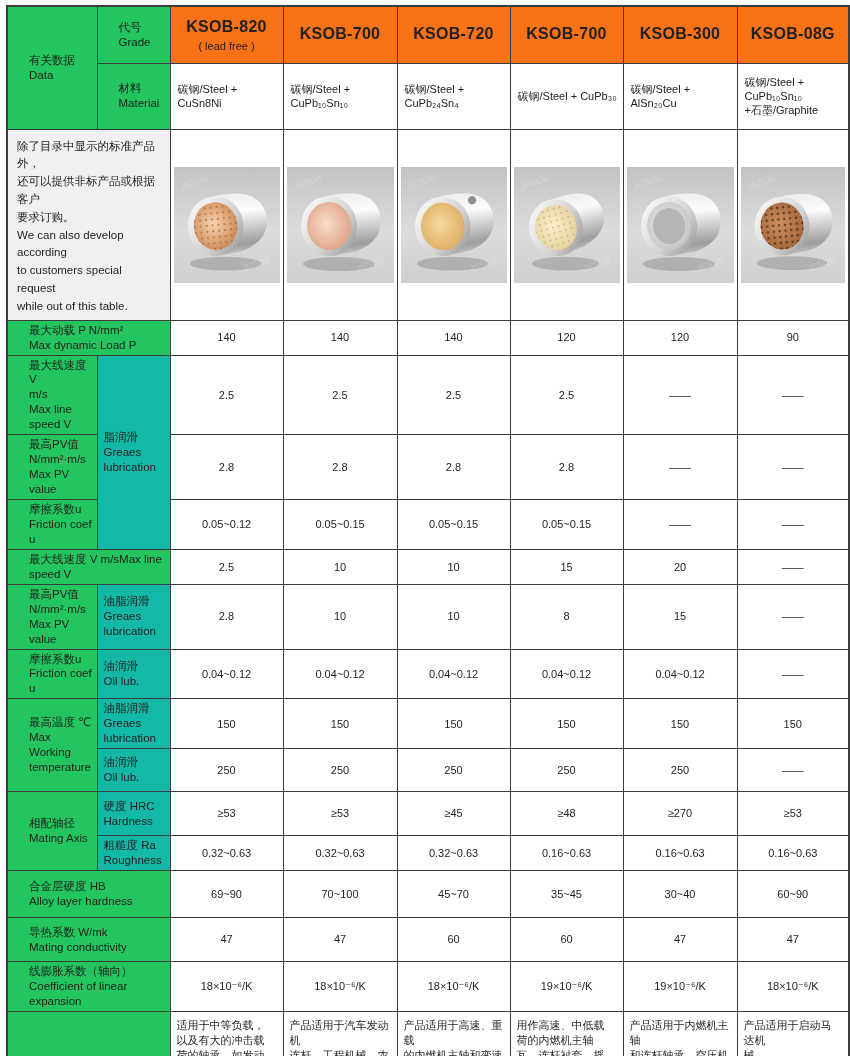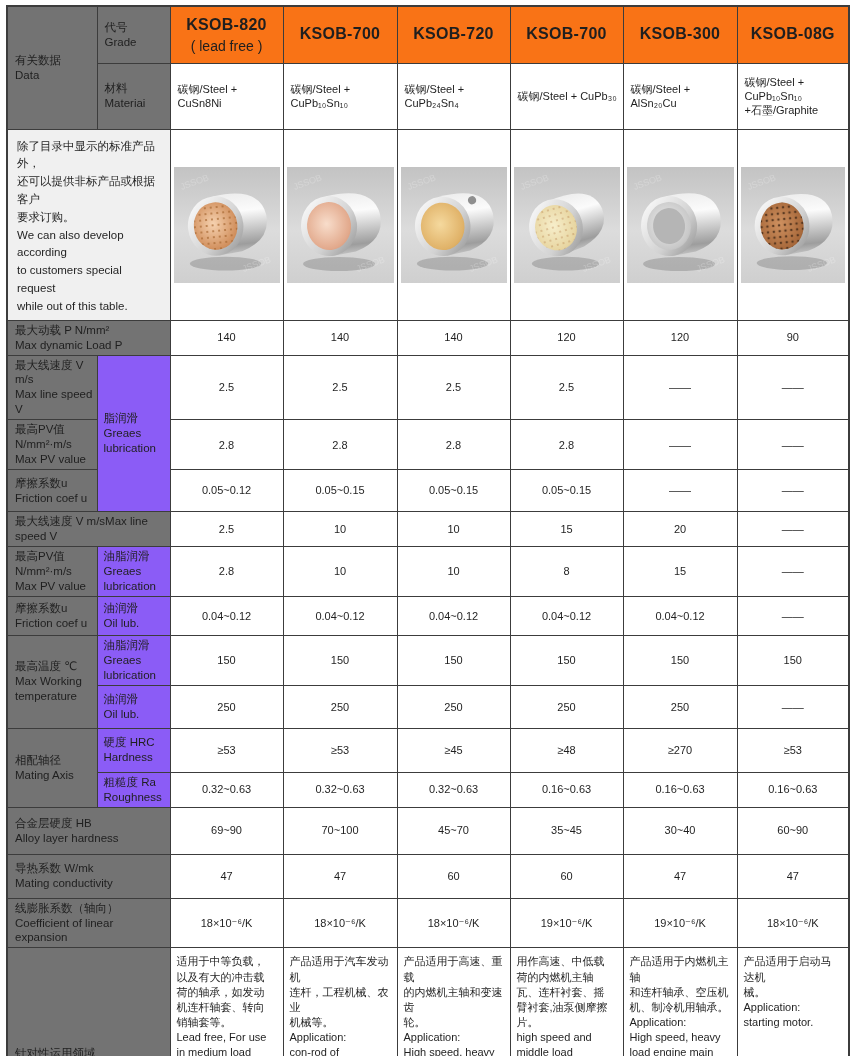--- a/index.html
+++ b/index.html
@@ -1,26 +1,26 @@
 <!DOCTYPE html>
 <html><head>
 <meta charset="utf-8">
 <style>
   * { box-sizing: border-box; }
   html,body { margin:0; padding:0; background:#ffffff; }
   body { font-family:"Liberation Sans","DejaVu Sans",sans-serif; color:#1f1f1f; }
   .page { position:relative; width:850px; height:1056px; background:#ffffff; overflow:hidden; }
   table.spec { position:absolute; left:6px; top:5px; width:842px; border-collapse:collapse; table-layout:fixed; border:2px solid #3c3c3c; }
   td { border:1px solid #3c3c3c; padding:2px 4px; font-size:11px; line-height:1.3; vertical-align:middle; overflow:hidden; }
-  .lbl { background:#737373; padding-left:7px; white-space:pre-line; font-size:11.5px; }
-  .sub { background:#8b5cf6; white-space:pre-line; font-size:11.5px; padding-left:6px; }
+  .lbl { background:#22c55e; padding-left:21px; white-space:pre-line; font-size:11.5px; }
+  .sub { background:#14b8a6; white-space:pre-line; font-size:11.5px; padding-left:6px; }
   .val { text-align:center; background:#ffffff; }
   .grade { text-align:center; background:#f97316; }
   .gname { font-weight:bold; font-size:16px; letter-spacing:.3px; }
-  .gnote { font-size:14px; margin-top:1px; }
+  .gnote { font-size:11px; margin-top:1px; }
   .gnote:empty { display:none; }
   .mat { background:#ffffff; white-space:pre-line; padding-left:7px; }
   .intro { background:#f0f0f0; white-space:pre-line; vertical-align:top; padding:8px 8px 4px 9px; font-size:11.5px; line-height:1.55;margin-left:36px; }
   .photo { background:#ffffff; padding:3px; vertical-align:middle; }
   .photo-box { position:relative; width:100%; height:116px; background:linear-gradient(180deg,#c3c3c3,#dcdcdc 55%,#cfcfcf); overflow:hidden; }
   .photo-box svg { display:block; width:100%; height:100%; }
   .wm { position:absolute; color:#ffffff; opacity:.22; font-size:9px; transform:rotate(-20deg); pointer-events:none; }
   .wm.a { left:6px; top:10px; } .wm.b { right:8px; bottom:12px; }
   .app { background:#ffffff; vertical-align:top; text-align:left; white-space:pre-line; padding:6px 6px; font-size:11px; line-height:1.38; }
   .applbl { vertical-align:middle; }

